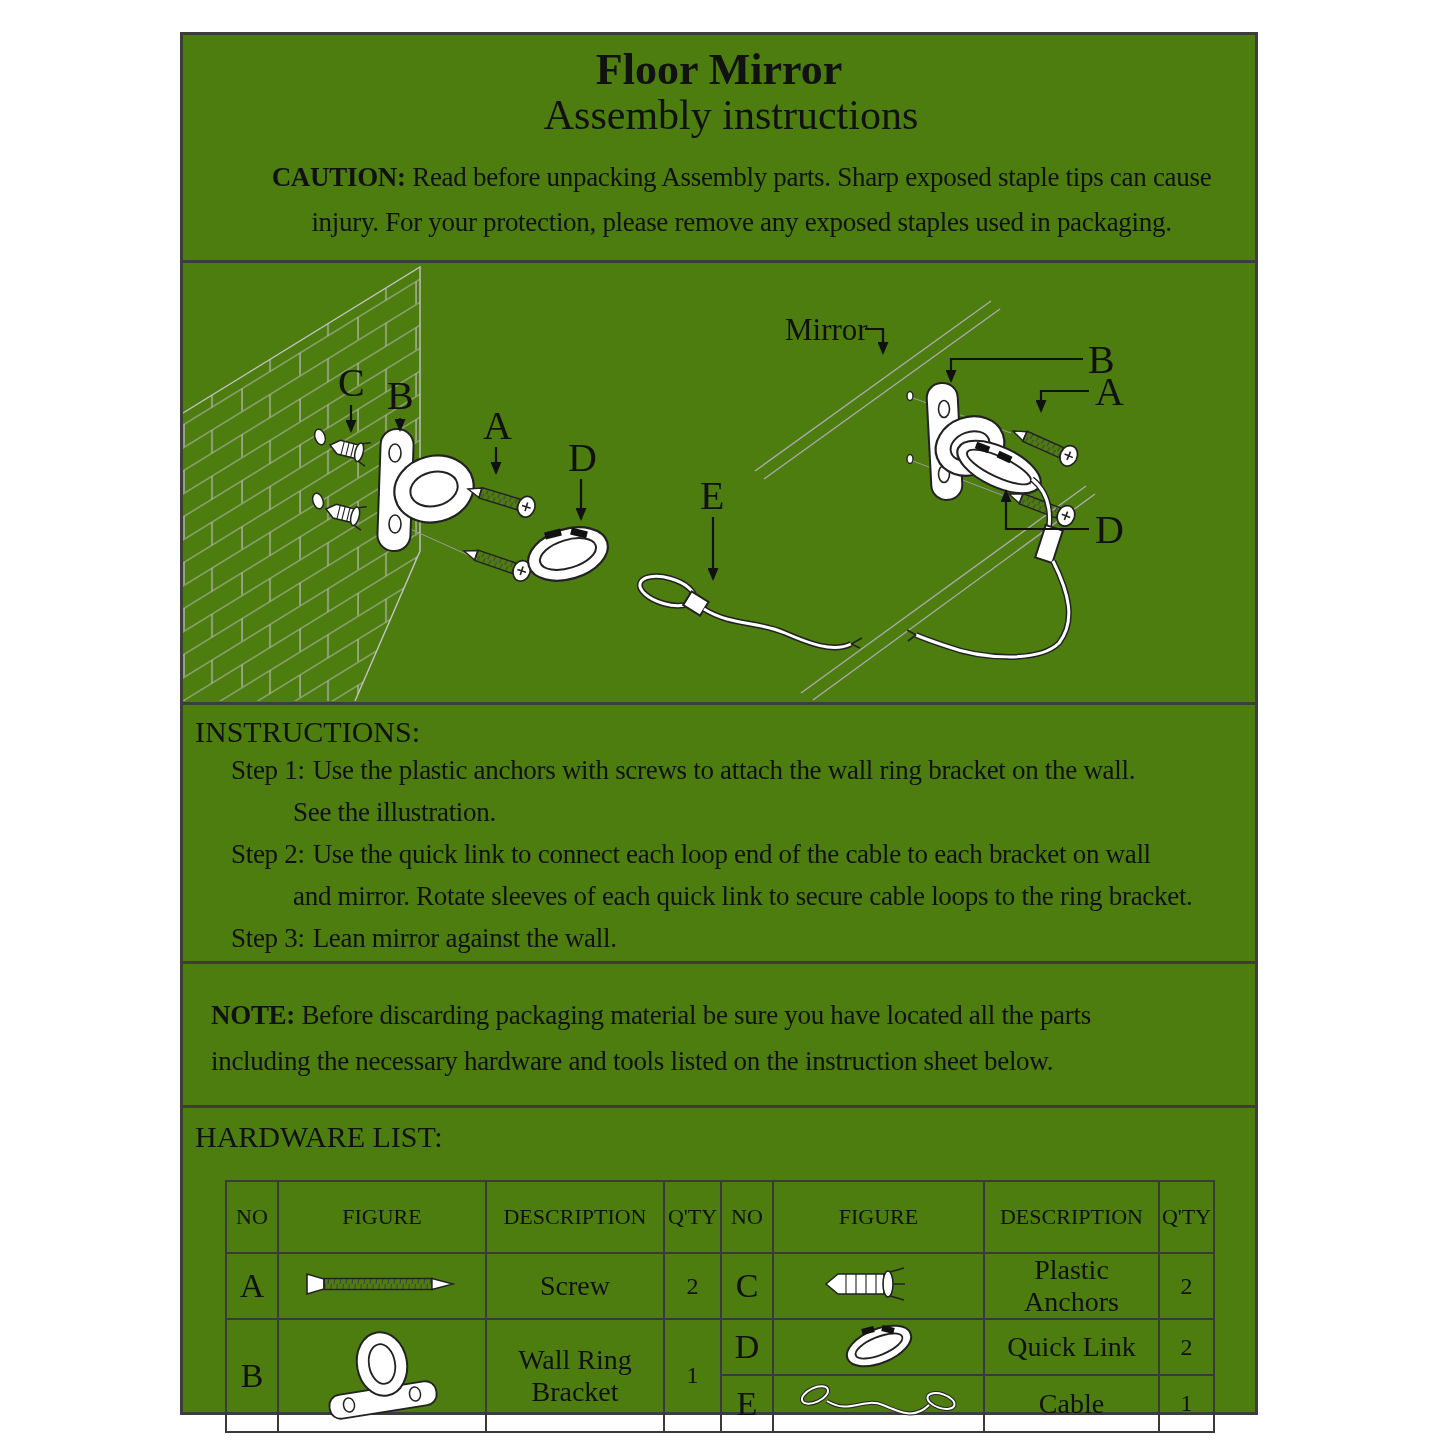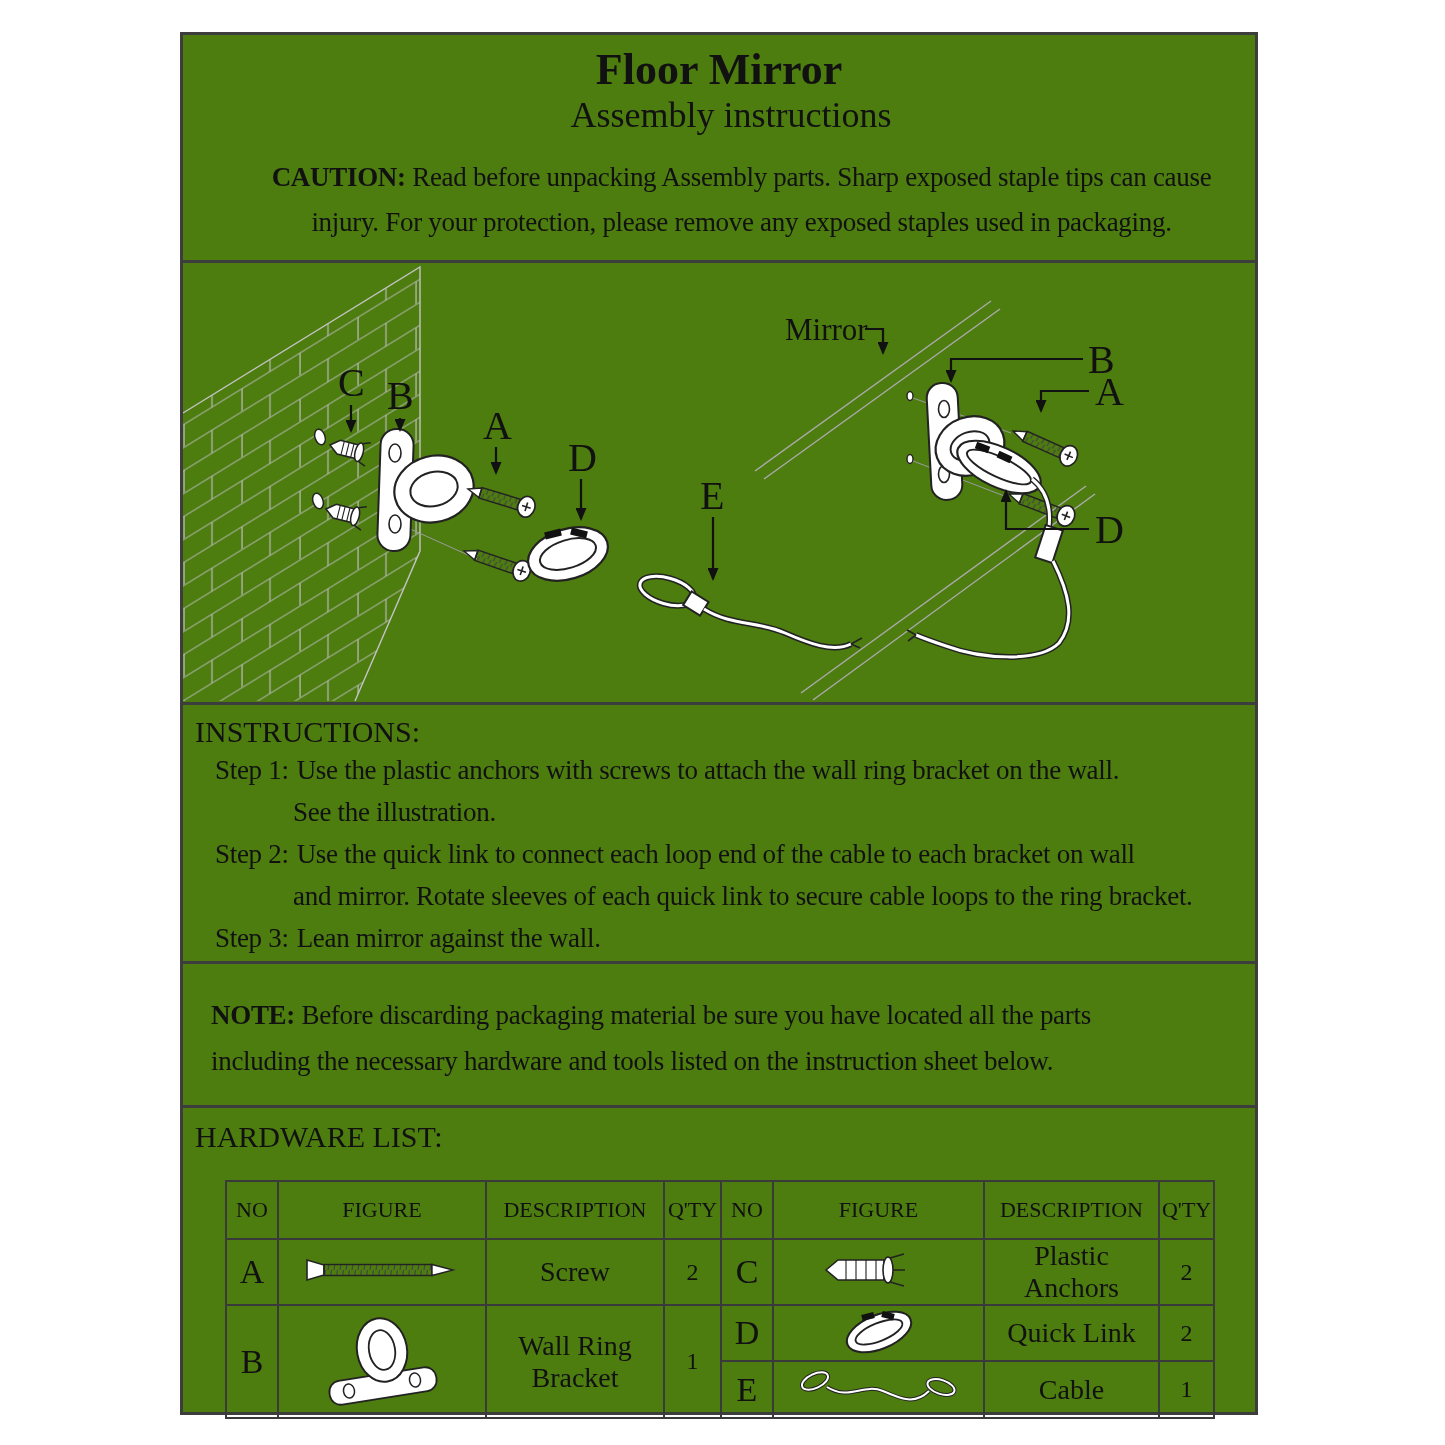--- a/index.html
+++ b/index.html
@@ -3,33 +3,33 @@
 <meta charset="utf-8">
 <style>
   html,body{margin:0;padding:0;background:#fff;}
   body{width:1445px;height:1445px;position:relative;font-family:"Liberation Serif",serif;color:#111;}
   .frame{position:absolute;left:180px;top:32px;width:1078px;height:1383px;border:3px solid #3d3d3d;box-sizing:border-box;background:#4d7c0f;}
   .section{position:absolute;left:0;width:1072px;box-sizing:border-box;}
   .sec-divider{border-top:3px solid #3d3d3d;}
   
   .s1{top:0;height:225px;text-align:center;}
   .doc-title{font-size:44px;font-weight:bold;margin-top:10px;line-height:50px;}
-  .doc-subtitle{font-size:36px;line-height:40px;padding-left:24px;}
+  .doc-subtitle{font-size:42px;line-height:40px;padding-left:24px;}
   .caution{margin-top:20px;font-size:27px;line-height:45px;letter-spacing:-0.3px;}
   .caution .line{white-space:nowrap;margin-left:45px;}
   b.inline-label{font-weight:bold;}
   
   .s2{top:225px;height:442px;}
   .s2 svg{display:block;}
   
   .s3{top:667px;height:297px;font-size:27px;letter-spacing:-0.3px;}
   .s3 .heading{margin:10px 0 0 12px;font-size:30px;letter-spacing:0;}
   .steps{margin-left:32px;}
   .step-line{line-height:42px;white-space:nowrap;}
-  .step-line .step-label{margin-right:8px;}
+  .step-line .step-label{margin-right:8px;margin-left:16px;}
   .cont{padding-left:78px;}
   
   .s4{top:926px;height:120px;font-size:27px;letter-spacing:-0.3px;}
   .note-block{margin:28px 0 0 28px;}
   .note-line{line-height:46px;white-space:nowrap;}
   
   .s5{top:1070px;height:307px;}
   .s5 .heading{margin:12px 0 0 12px;font-size:30px;}
   table.hw{position:absolute;left:42px;top:72px;border-collapse:collapse;table-layout:fixed;}
   table.hw td,table.hw th{border:2px solid #3a3a3a;padding:0;text-align:center;vertical-align:middle;font-weight:normal;overflow:hidden;}
@@ -234,21 +234,21 @@
         <col style="width:52px">
           <col style="width:208px">
           <col style="width:178px">
           <col style="width:57px">
         <col style="width:52px">
           <col style="width:211px">
           <col style="width:175px">
           <col style="width:55px">
       </colgroup>
       <tbody>
-          <tr style="height:58px">
+          <tr style="height:72px">
         <th class="hw-head">NO</th>
         <th class="hw-head">FIGURE</th>
         <th class="hw-head">DESCRIPTION</th>
         <th class="hw-head">Q'TY</th>
         <th class="hw-head">NO</th>
         <th class="hw-head">FIGURE</th>
         <th class="hw-head">DESCRIPTION</th>
         <th class="hw-head">Q'TY</th>
       </tr>
       <tr style="height:55px">

